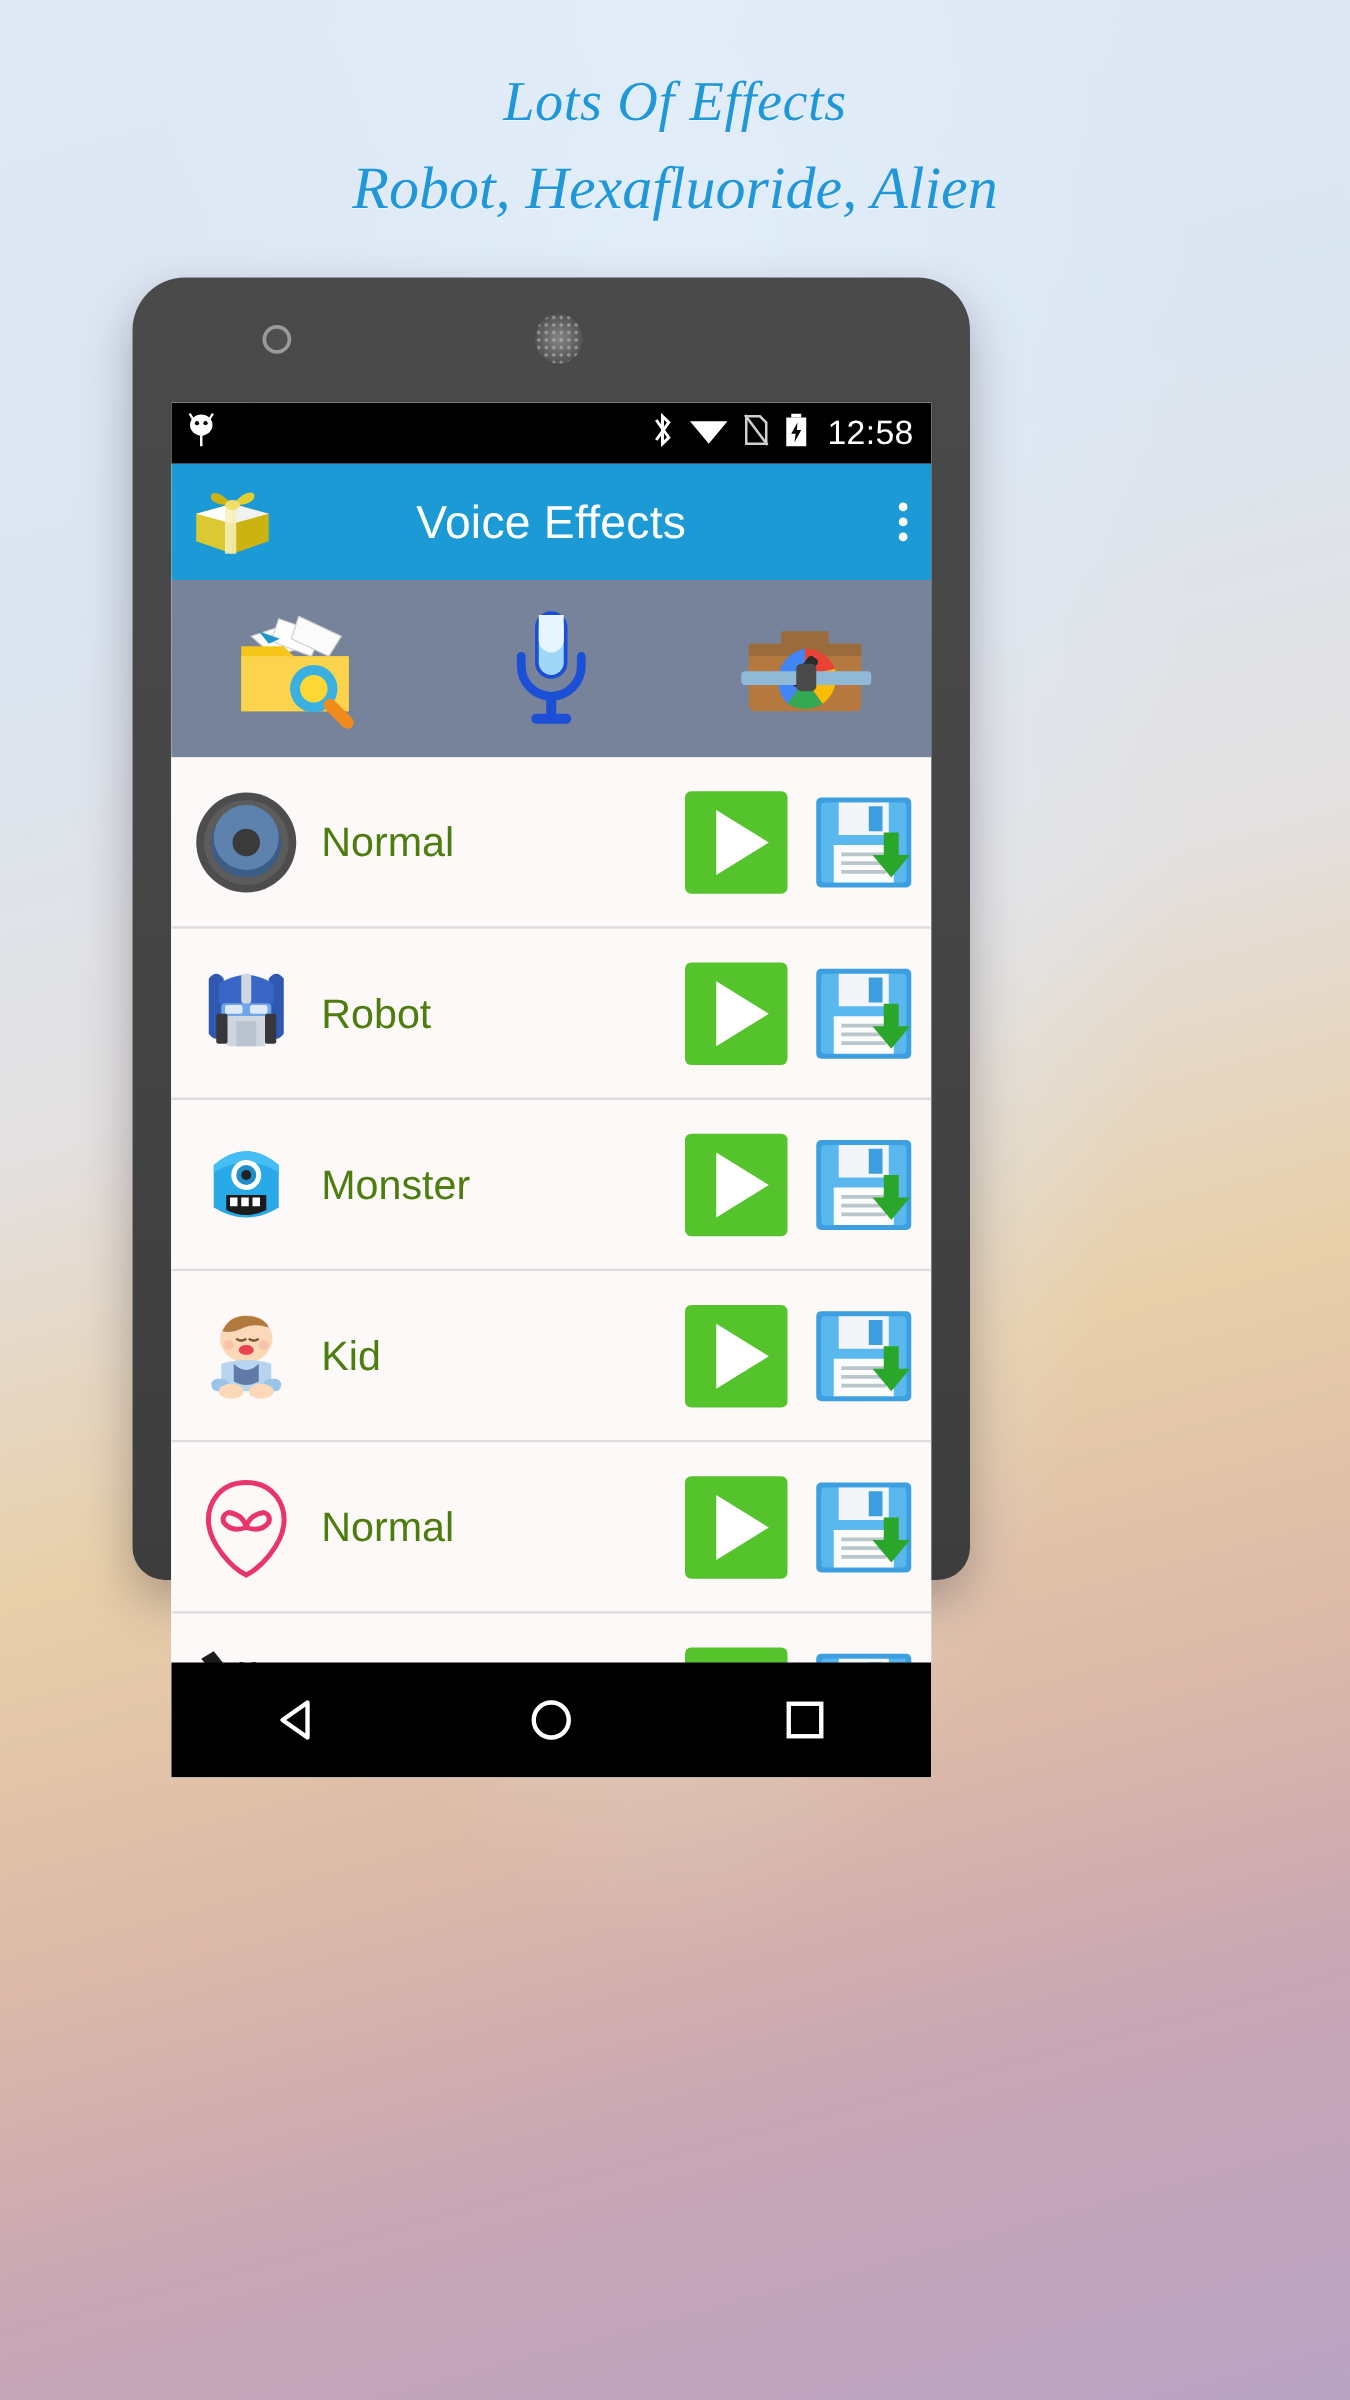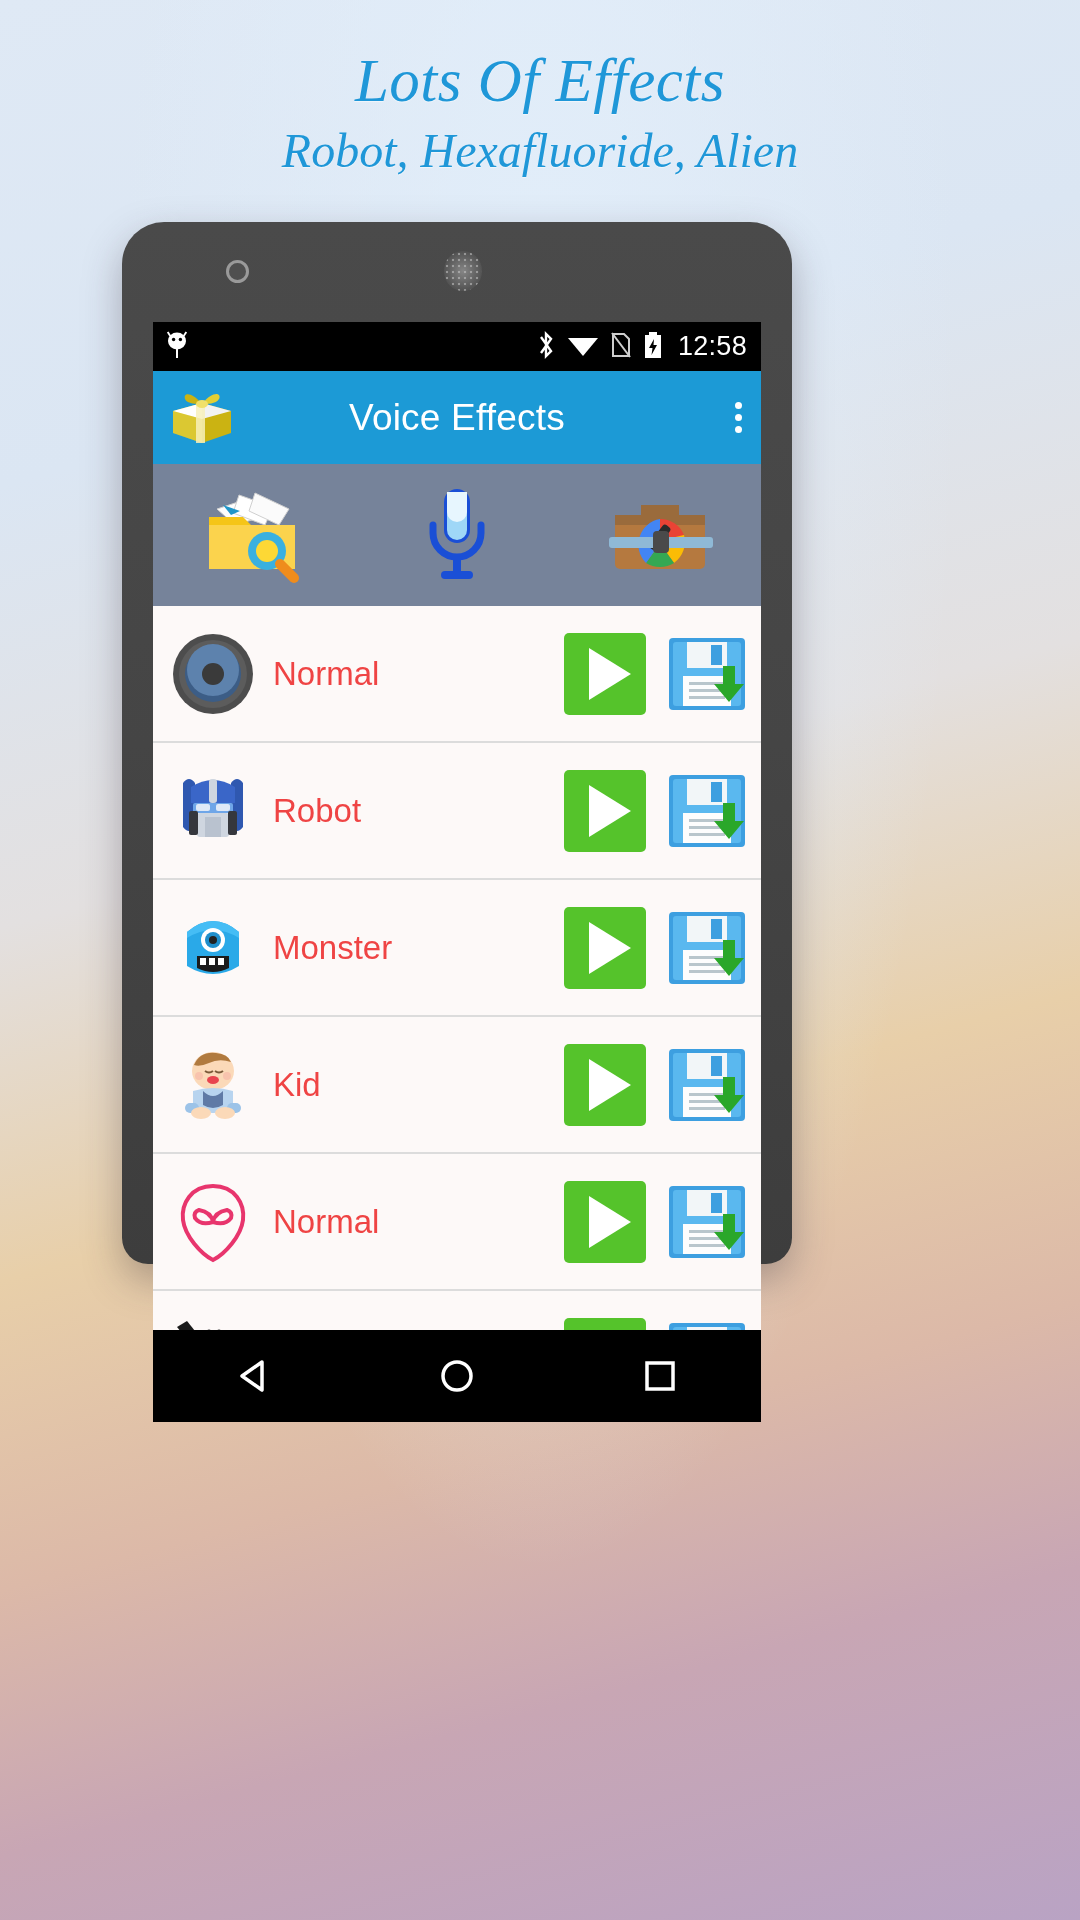--- a/index.html
+++ b/index.html
@@ -17,26 +17,26 @@
     content:"";position:absolute;inset:0;
     background:radial-gradient(ellipse at 50% 18%,rgba(226,238,250,.95) 0%,rgba(226,238,250,0) 55%);
   }
 
   
   .headline{
     position:absolute;left:0;right:0;top:44px;text-align:center;z-index:5;
     font-family:"Liberation Serif",serif;font-style:italic;color:#1f97d8;
     text-shadow:0 1px 1px rgba(255,255,255,.55);
   }
-  .headline .t1{font-size:61px;line-height:74px;letter-spacing:.5px;}
+  .headline .t1{font-size:45px;line-height:74px;letter-spacing:.5px;}
   .headline .t2{font-size:48px;line-height:66px;}
 
   
   .phone{
-    position:absolute;left:122px;top:222px;width:670px;height:1042px;z-index:6;
+    position:absolute;left:106px;top:222px;width:670px;height:1042px;z-index:6;
     background:linear-gradient(180deg,#4a4a4a 0%,#454545 50%,#3d3d3d 100%);
     border-radius:42px 42px 26px 26px;
     box-shadow:0 16px 38px rgba(60,50,60,.35);
   }
   .phone-top{position:absolute;left:0;right:0;top:0;height:100px;}
   .cam{position:absolute;left:104px;top:38px;width:23px;height:23px;border-radius:50%;
        background:#4f4f4f;border:3px solid #9a9a9a;box-sizing:border-box;}
   .speaker{position:absolute;left:322px;top:29px;width:38px;height:40px;border-radius:50%;
        background:
         radial-gradient(circle at 50% 50%,rgba(255,255,255,.33) 0%,rgba(255,255,255,.05) 70%,rgba(255,255,255,0) 100%);
@@ -75,21 +75,21 @@
   .tab{flex:1;display:flex;align-items:center;justify-content:center;height:100%;}
 
   
   .list{background:#fdf9f8;}
   .row{
     height:137px;display:flex;align-items:center;
     border-bottom:2px solid #dcdcdc;background:#fdf9f8;box-sizing:border-box;
     padding-left:14px;padding-right:12px;
   }
   .row-icon{width:92px;height:100px;flex:none;display:flex;align-items:center;justify-content:center;}
-  .row-label{font-size:33px;color:#ef4444;margin-left:14px;flex:1;white-space:nowrap;}
+  .row-label{font-size:33px;color:#4d7c0f;margin-left:14px;flex:1;white-space:nowrap;}
   .btn-play{
     width:82px;height:82px;background:#55c32b;border-radius:5px;flex:none;
     display:flex;align-items:center;justify-content:center;margin-right:19px;
   }
   .btn-play .tri{
     width:0;height:0;border-left:42px solid #fff;border-top:26px solid transparent;
     border-bottom:26px solid transparent;margin-left:9px;
   }
   .btn-save{width:84px;height:84px;flex:none;position:relative;}
 

